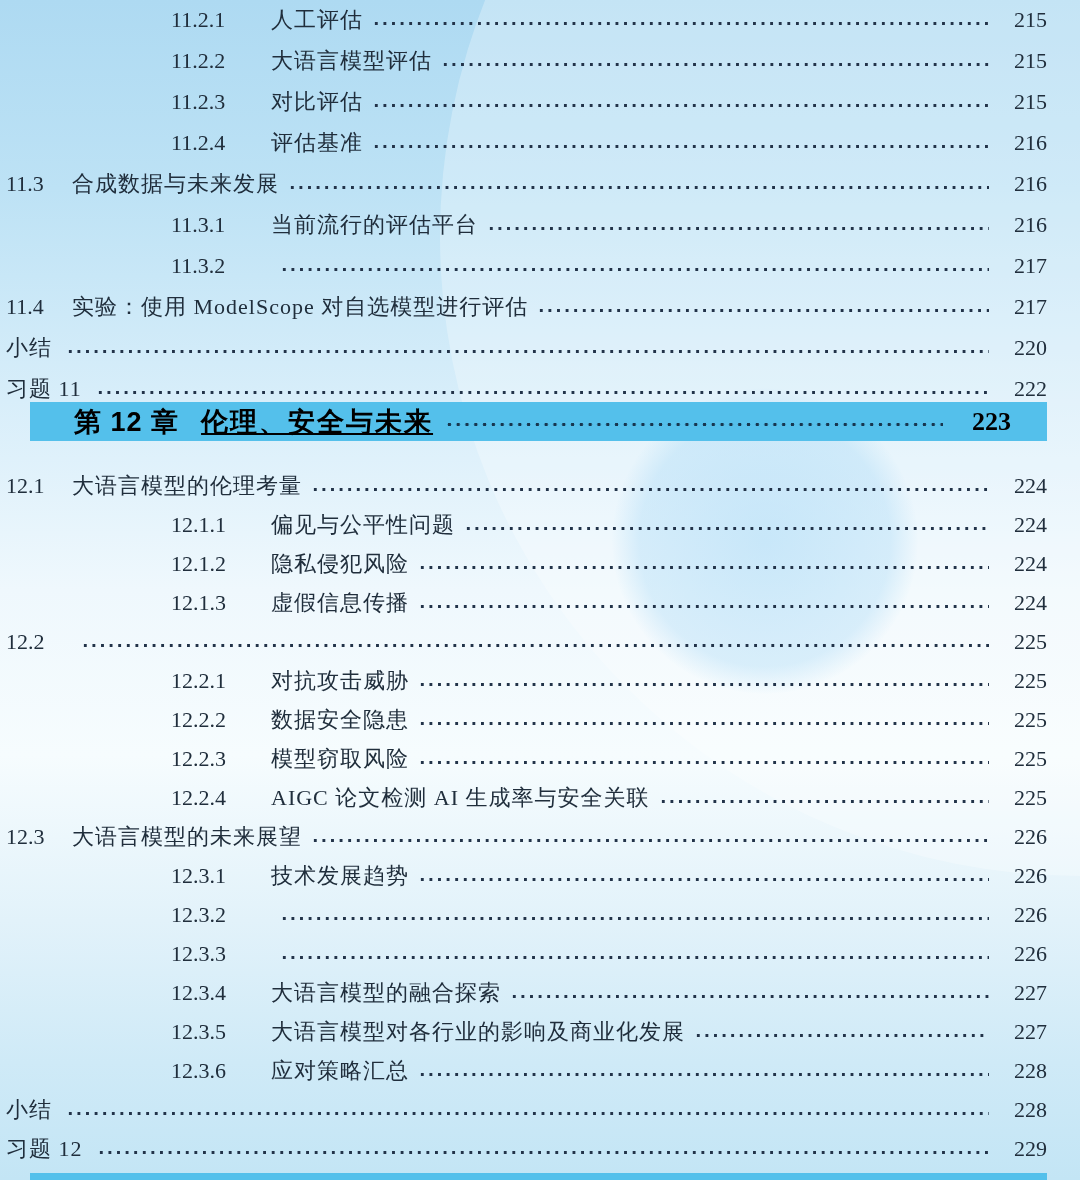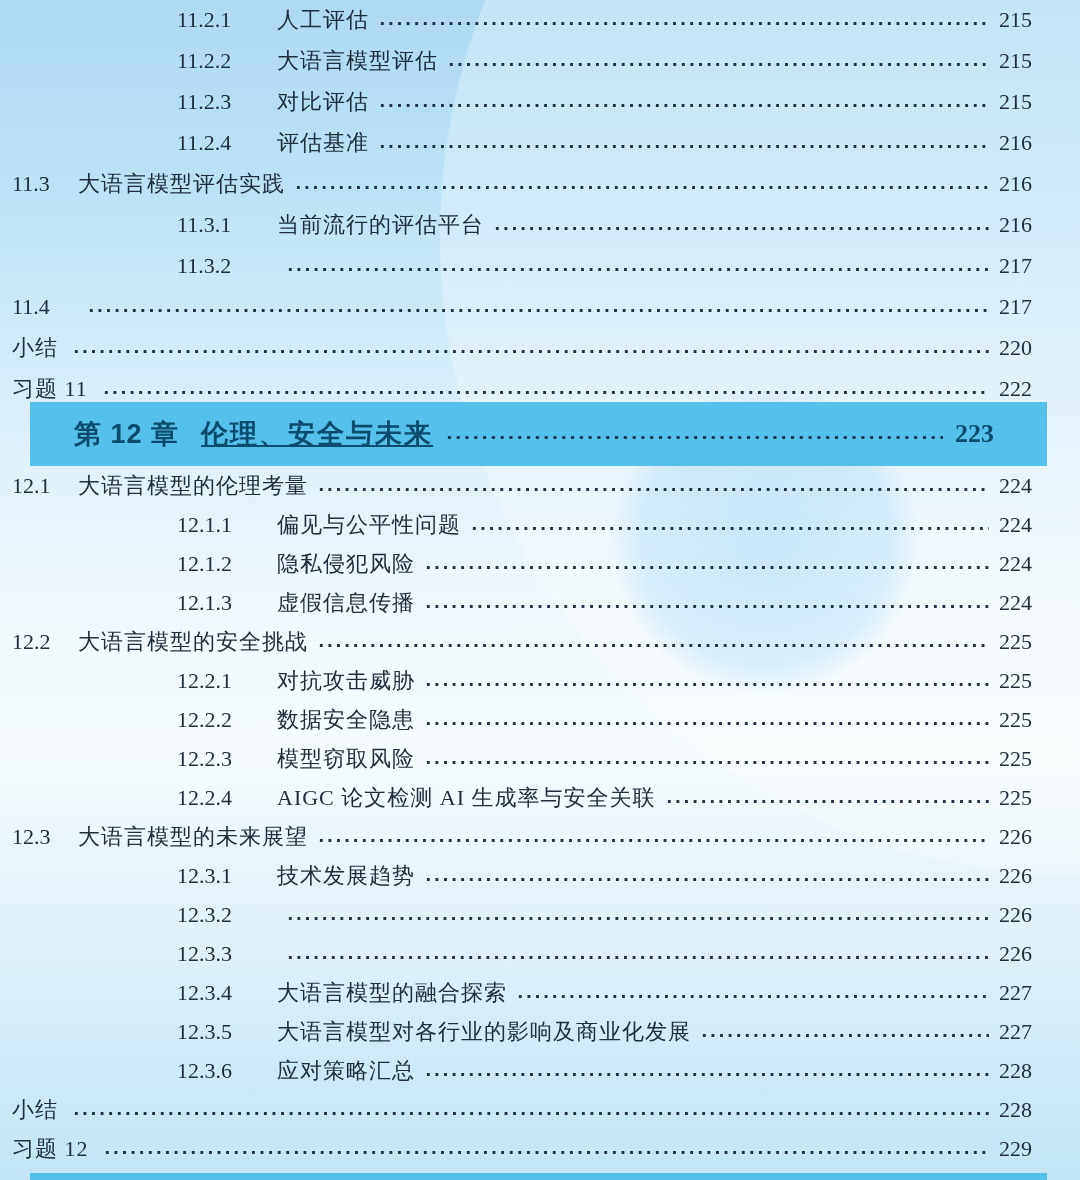--- a/index.html
+++ b/index.html
@@ -20,21 +20,21 @@
     border-radius:50%;background:rgba(255,255,255,0.28);
   }
   .circle-mid{
     position:absolute;left:612px;top:388px;width:306px;height:306px;border-radius:50%;
     background:radial-gradient(circle,
       rgba(168,217,246,0.55) 0%,
       rgba(168,217,246,0.38) 58%,
       rgba(168,217,246,0.0) 71%);
   }
   
-  .sec{position:absolute;left:12px;right:0;}
+  .sec{position:absolute;left:6px;right:0;}
   #sec11{top:-1px;}
   #sec12{top:466px;}
   .row{
     display:flex;align-items:center;
     height:41px;
     padding-right:33px;
     font-size:22px;
     white-space:nowrap;
   }
   #sec12 .row{height:39px;}
@@ -47,27 +47,27 @@
   .title{letter-spacing:1px;}
   .row.lv1 .leader{margin-left:14px;}
   .leader{
     flex:1 1 auto;height:5px;margin:0 10px 0 9px;
     transform:translateY(4px);
     background-image:radial-gradient(circle,#223349 1.7px,transparent 1.9px);
     background-size:8.6px 5px;
     background-repeat:repeat-x;
     background-position:left center;
   }
-  .pg{flex:0 0 auto;width:48px;text-align:left;}
+  .pg{flex:0 0 auto;width:48px;text-align:right;}
   
   .band{
-    position:absolute;left:30px;top:402px;width:1017px;height:64px;
+    position:absolute;left:30px;top:402px;width:1017px;height:39px;
     background:#54c0eb;
     display:flex;align-items:center;
-    color:#0c4a6e;
+    color:#000000;
     font-family:"Liberation Sans","DejaVu Sans",sans-serif;
     font-weight:bold;white-space:nowrap;
   }
   .band .chap-label{margin-left:44px;font-size:27px;letter-spacing:1px;}
   .band .chap-title{margin-left:22px;font-size:27px;letter-spacing:2px;text-decoration:underline;}
   .band .leader{
     transform:translateY(3px);
     margin:0 12px 0 12px;height:5px;
     background-image:radial-gradient(circle,#17364f 1.8px,transparent 2px);
     background-size:8.8px 5px;
@@ -106,37 +106,38 @@
     <span class="pg">215</span>
   </div>
       <div class="row lv3">
     <span class="num">11.2.4</span>
     <span class="title">评估基准</span>
     <span class="leader"></span>
     <span class="pg">216</span>
   </div>
       <div class="row lv2">
     <span class="num">11.3</span>
-    <span class="title">大语言模型评估实践</span>
+    <span class="title">合成数据与未来发展</span>
     <span class="leader"></span>
     <span class="pg">216</span>
   </div>
       <div class="row lv3">
     <span class="num">11.3.1</span>
     <span class="title">当前流行的评估平台</span>
     <span class="leader"></span>
     <span class="pg">216</span>
   </div>
       <div class="row lv3">
     <span class="num">11.3.2</span>
     <span class="leader"></span>
     <span class="pg">217</span>
   </div>
       <div class="row lv2">
     <span class="num">11.4</span>
+    <span class="title">实验：使用 ModelScope 对自选模型进行评估</span>
     <span class="leader"></span>
     <span class="pg">217</span>
   </div>
       <div class="row lv1">
 
     <span class="title">小结</span>
     <span class="leader"></span>
     <span class="pg">220</span>
   </div>
       <div class="row lv1">
@@ -174,21 +175,20 @@
     <span class="pg">224</span>
   </div>
       <div class="row lv3">
     <span class="num">12.1.3</span>
     <span class="title">虚假信息传播</span>
     <span class="leader"></span>
     <span class="pg">224</span>
   </div>
       <div class="row lv2">
     <span class="num">12.2</span>
-    <span class="title">大语言模型的安全挑战</span>
     <span class="leader"></span>
     <span class="pg">225</span>
   </div>
       <div class="row lv3">
     <span class="num">12.2.1</span>
     <span class="title">对抗攻击威胁</span>
     <span class="leader"></span>
     <span class="pg">225</span>
   </div>
       <div class="row lv3">

